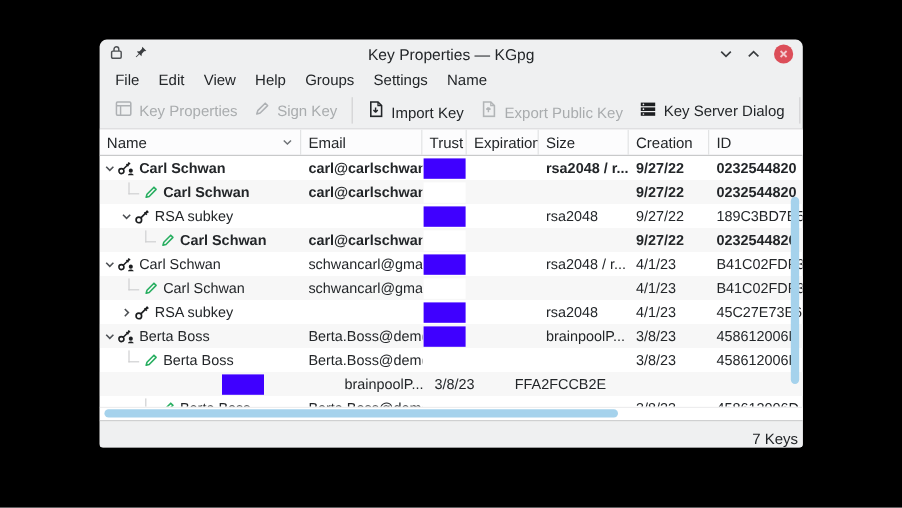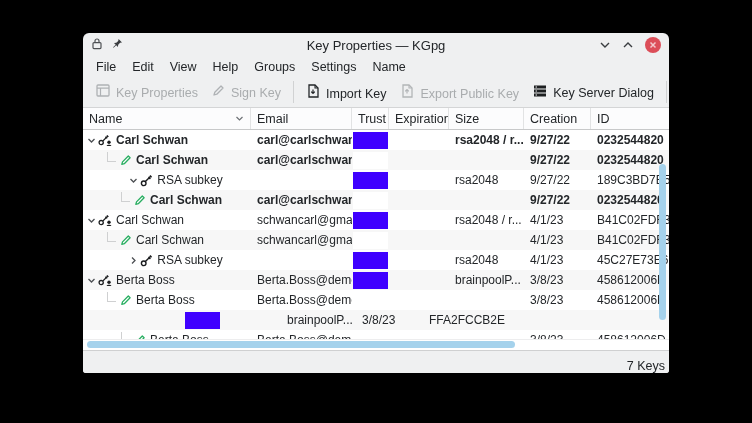--- a/index.html
+++ b/index.html
@@ -38,21 +38,21 @@
   .tr.alt{background:var(--alt-row,#f7f7f7);}
   .td{display:flex;align-items:center;padding-left:6px;box-sizing:border-box;
       white-space:nowrap;overflow:hidden;}
   .td.c-trust{padding:0;}
   .bold{font-weight:bold;}
   .tbox{width:35px;height:17px;margin:1.5px 0 0 1px;}
   .tbox.blue{background:var(--trust-blue,#3f00ff);}
   .tbox.white{background:#fff;}
   
   .ind0{padding-left:4px;}
-  .ind1x{padding-left:18px;justify-content:center;}  
+  .ind1x{padding-left:18px;}  
   .ind1{padding-left:23px;}   
   .ind2{padding-left:37px;}   
   .xp{width:11px;flex:0 0 auto;display:flex;align-items:center;}
   .ic{flex:0 0 auto;display:flex;align-items:center;margin-right:4px;}
   .elbow{width:8px;height:9px;border-left:1px solid #cfd0d1;border-bottom:1px solid #cfd0d1;
          margin:-7px 4px 0 1px;flex:0 0 auto;}
   
   .vscroll{position:absolute;right:3px;top:34px;width:7px;height:156px;border-radius:3.5px;
            background:var(--scrollbar-blue,#a5d2ec);}
   .hscroll{height:10px;flex:0 0 auto;background:#fff;position:relative;border-top:1px solid #ededee;}

